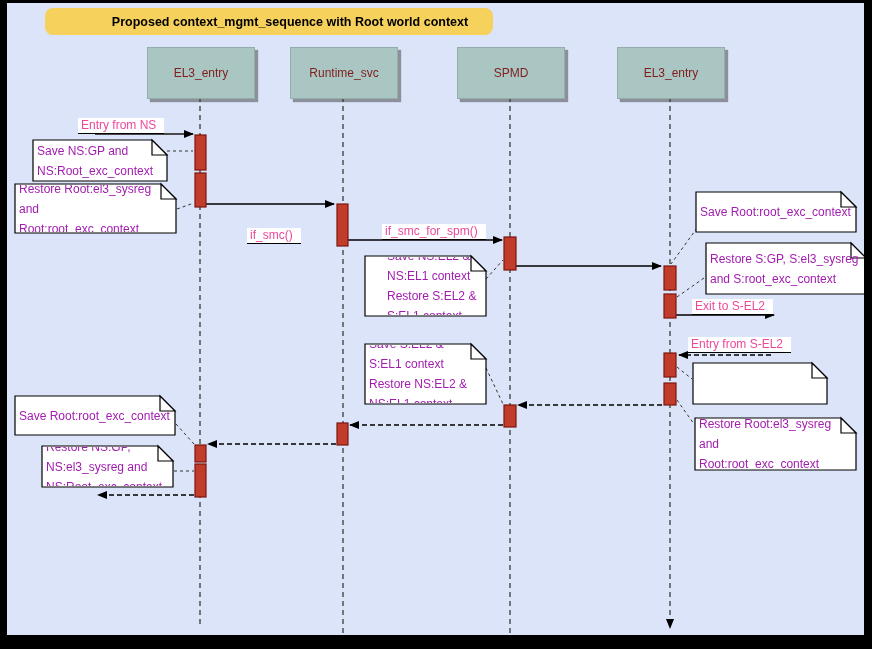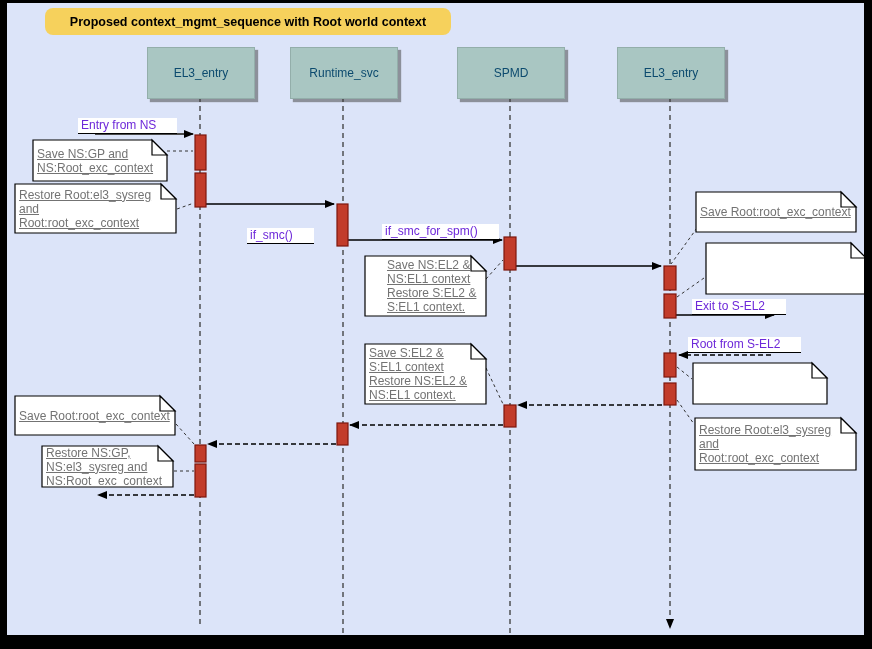--- a/index.html
+++ b/index.html
@@ -10,39 +10,38 @@
     overflow:hidden;
   }
   #canvas{
     position:absolute;left:7px;top:3px;width:857px;height:632px;
     background:var(--background,#dce4f9);
   }
   #diagram-layer{position:absolute;left:0;top:0;}
   .title{
     position:absolute;display:flex;align-items:center;justify-content:center;
     background:var(--title_fill,#f6d15c);
-    border-radius:8px;font-weight:bold;font-size:12.5px;color:#000;
+    border-radius:8px;font-weight:bold;font-size:12.5px;color:#000;padding-left:42px;
   }
   .actor{
     position:absolute;display:flex;align-items:center;justify-content:center;
     background:var(--actor_fill,#a9c6c2);
     border:1px solid #93aeaa;
     box-shadow:3px 3px 1px rgba(60,60,60,0.5);
-    font-size:12px;color:#0c4a6e;text-align:center;
+    font-size:12px;color:#7f1d1d;text-align:center;
   }
   .msg-label{
     position:absolute;
     background:#fff;border-bottom:1px solid #000;
-    font-size:12px;color:#6d28d9;padding:0 21px 1px 3px;white-space:pre;
+    font-size:12px;color:#ec4899;padding:0 8px 1px 3px;white-space:pre;
   }
   .note-text{
     position:absolute;display:flex;align-items:center;
-    font-size:12px;line-height:14px;color:#737373;white-space:pre;
+    font-size:12px;line-height:20px;color:#a21caf;white-space:pre;
     overflow:hidden;
-    text-decoration:underline;
   }
 </style>
 </head>
 <body>
 
 <div id="canvas">
     <svg id="diagram-layer" width="857" height="632">
       <defs>
         <marker id="arrow" viewBox="0 0 10 8" refX="9" refY="4" markerWidth="10" markerHeight="8" orient="auto" markerUnits="userSpaceOnUse">
           <path d="M0,0 L10,4 L0,8 Z" fill="#000000"></path>
@@ -107,31 +106,33 @@
     </svg>
     <div class="title" style="left: 38px; top: 5px; width: 406px; height: 27px;">Proposed context_mgmt_sequence with Root world context</div>
     <div class="actor" style="left: 140px; top: 44px; width: 106px; height: 50px;">EL3_entry</div>
     <div class="actor" style="left: 450px; top: 44px; width: 106px; height: 50px;">SPMD</div>
     <div class="actor" style="left: 283px; top: 44px; width: 106px; height: 50px;">Runtime_svc</div>
     <div class="actor" style="left: 610px; top: 44px; width: 106px; height: 50px;">EL3_entry</div>
     <div class="msg-label" style="left: 71px; top: 115px;">Entry from NS</div>
     <div class="msg-label" style="left: 240px; top: 185px; margin-top: 40px;">if_smc()</div>
     <div class="msg-label" style="left: 375px; top: 221px;">if_smc_for_spm()</div>
     <div class="msg-label" style="left: 685px; top: 296px;">Exit to S-EL2</div>
-    <div class="msg-label" style="left: 681px; top: 334px;">Root from S-EL2</div>
+    <div class="msg-label" style="left: 681px; top: 334px;">Entry from S-EL2</div>
     <div class="note-text" style="left: 30px; top: 138px; width: 126px; height: 39px;">Save NS:GP and
 NS:Root_exc_context</div>
     <div class="note-text" style="left: 12px; top: 182px; width: 153px; height: 47px;">Restore Root:el3_sysreg
 and
 Root:root_exc_context</div>
     <div class="note-text" style="left: 380px; top: 254px; width: 113px; height: 58px;">Save NS:EL2 &amp;
 NS:EL1 context
 Restore S:EL2 &amp;
 S:EL1 context.</div>
     <div class="note-text" style="left: 693px; top: 190px; width: 152px; height: 38px;">Save Root:root_exc_context</div>
+    <div class="note-text" style="left: 703px; top: 241px; width: 152px; height: 49px;">Restore S:GP, S:el3_sysreg
+and S:root_exc_context</div>
     <div class="note-text" style="left: 692px; top: 416px; width: 153px; height: 50px;">Restore Root:el3_sysreg
 and
 Root:root_exc_context</div>
     <div class="note-text" style="left: 362px; top: 342px; width: 113px; height: 58px;">Save S:EL2 &amp;
 S:EL1 context
 Restore NS:EL2 &amp;
 NS:EL1 context.</div>
     <div class="note-text" style="left: 12px; top: 394px; width: 152px; height: 37px;">Save Root:root_exc_context</div>
     <div class="note-text" style="left: 39px; top: 444px; width: 123px; height: 39px;">Restore NS:GP,
 NS:el3_sysreg and

